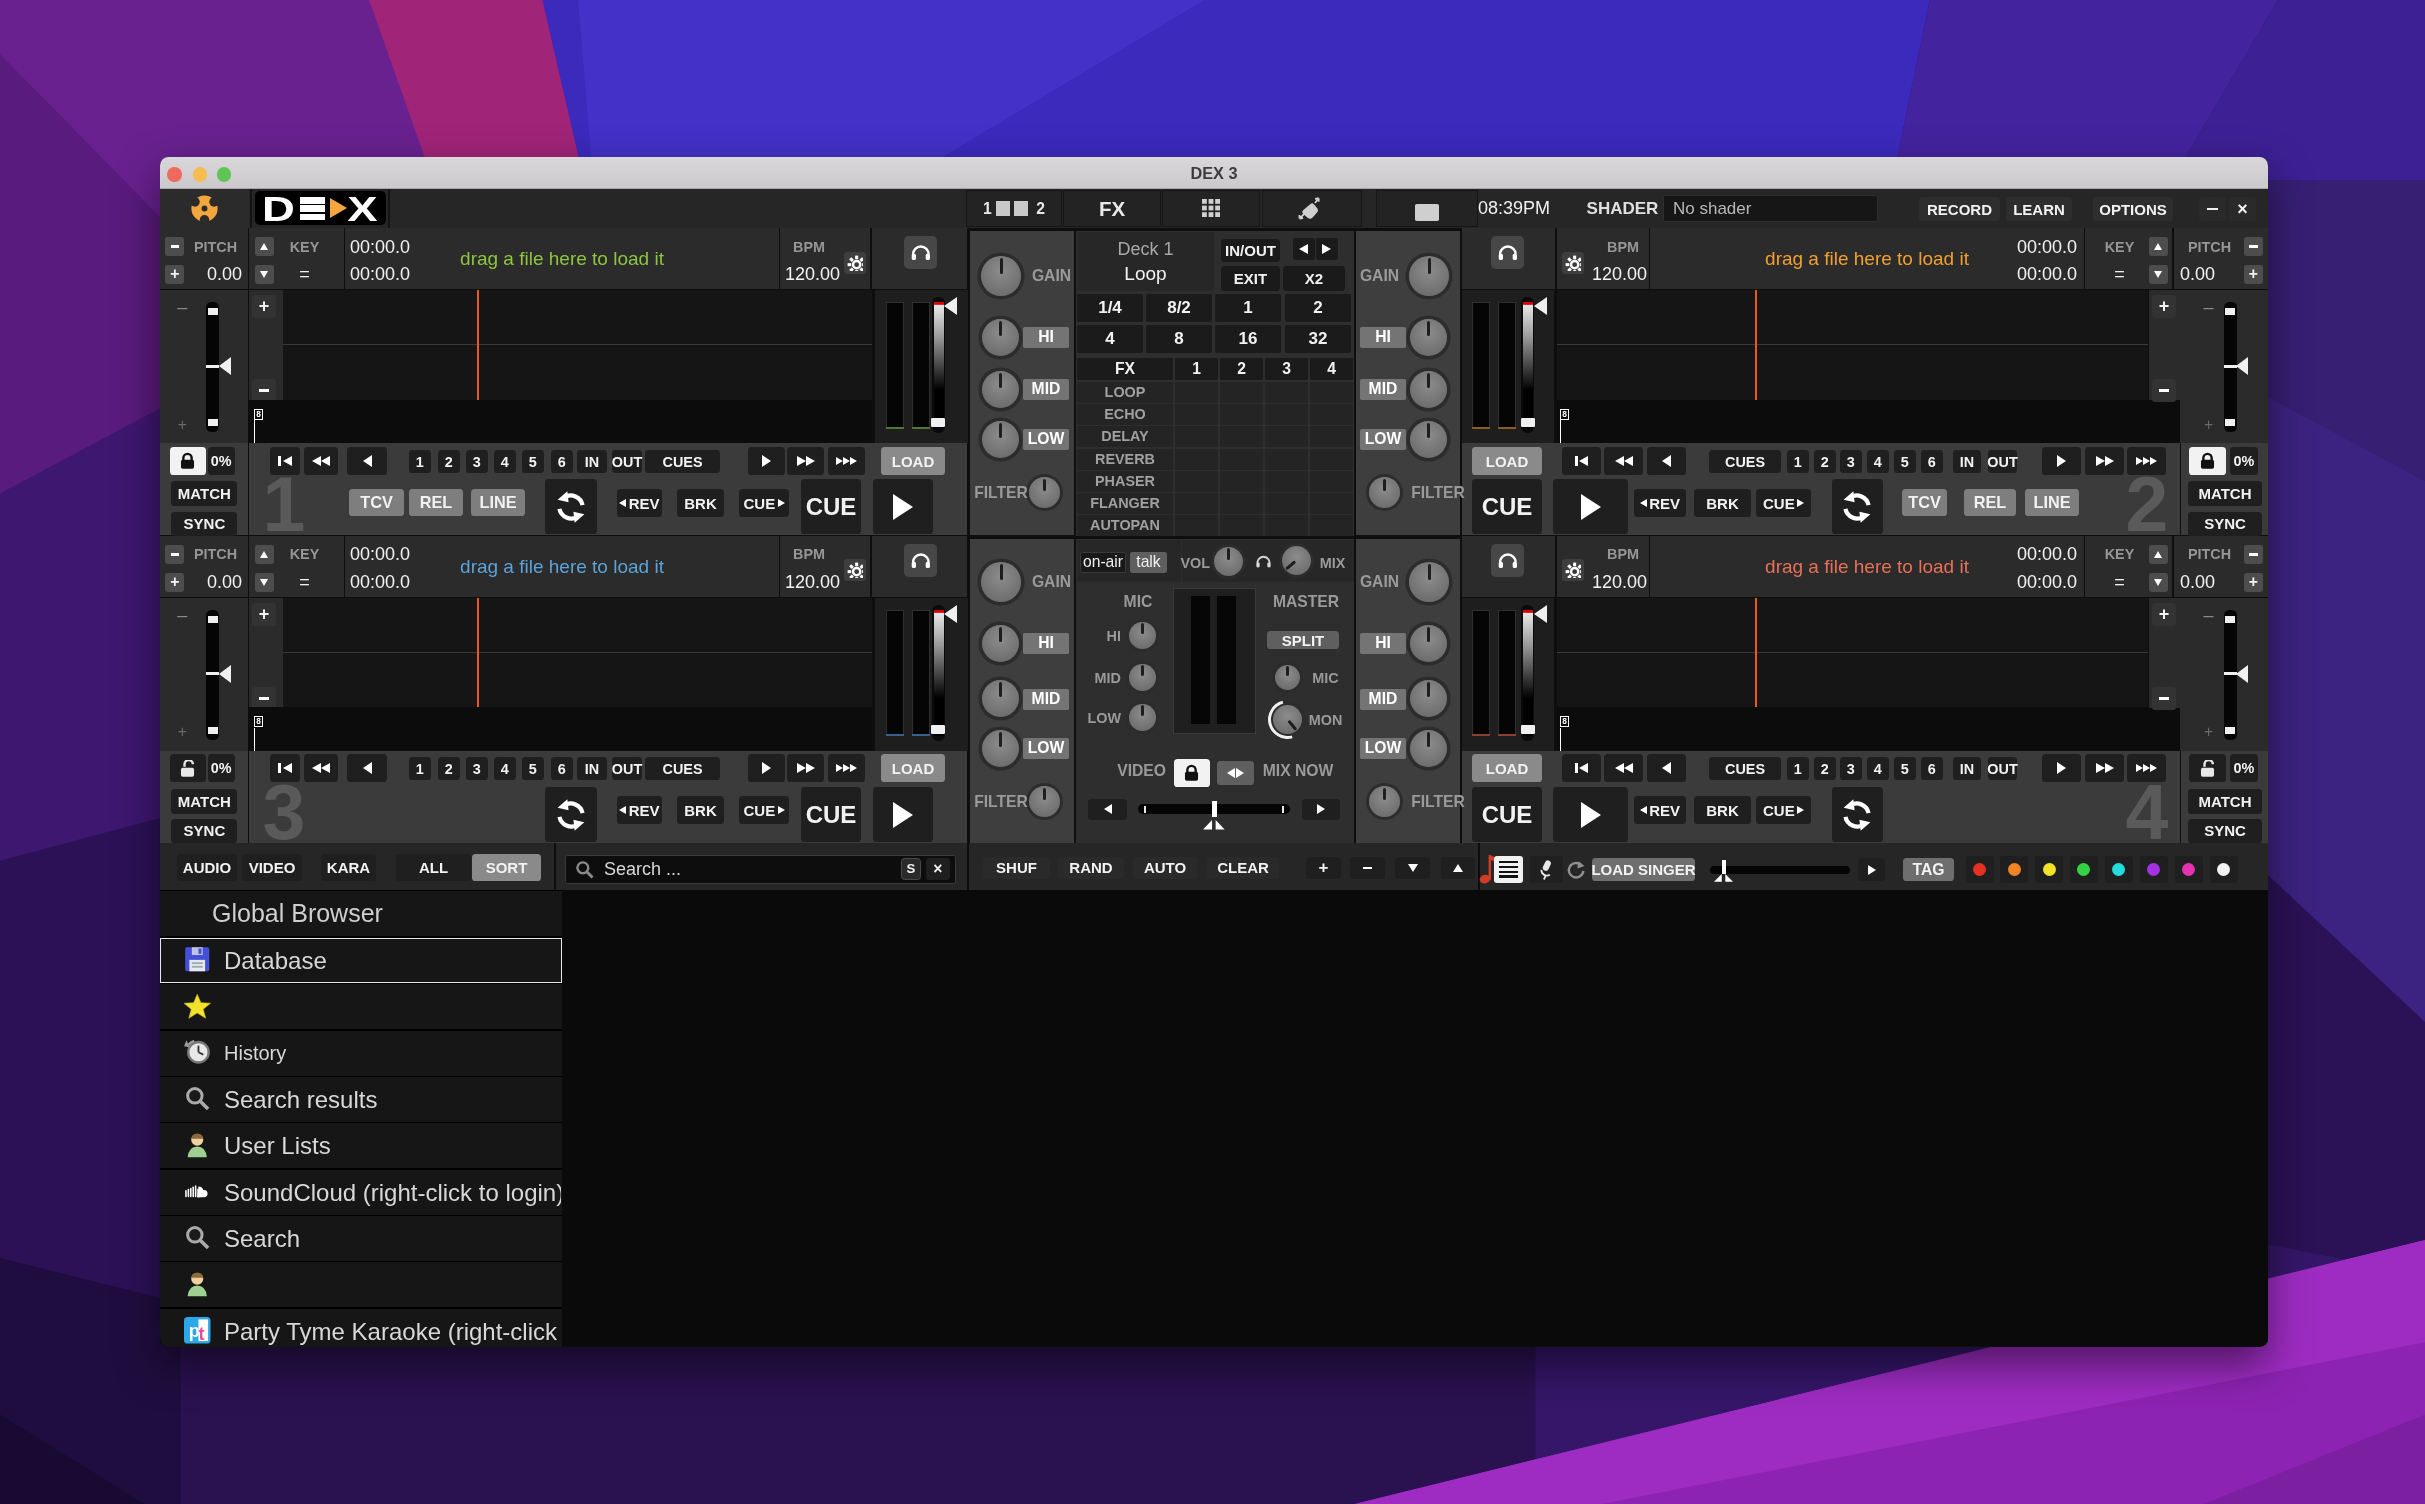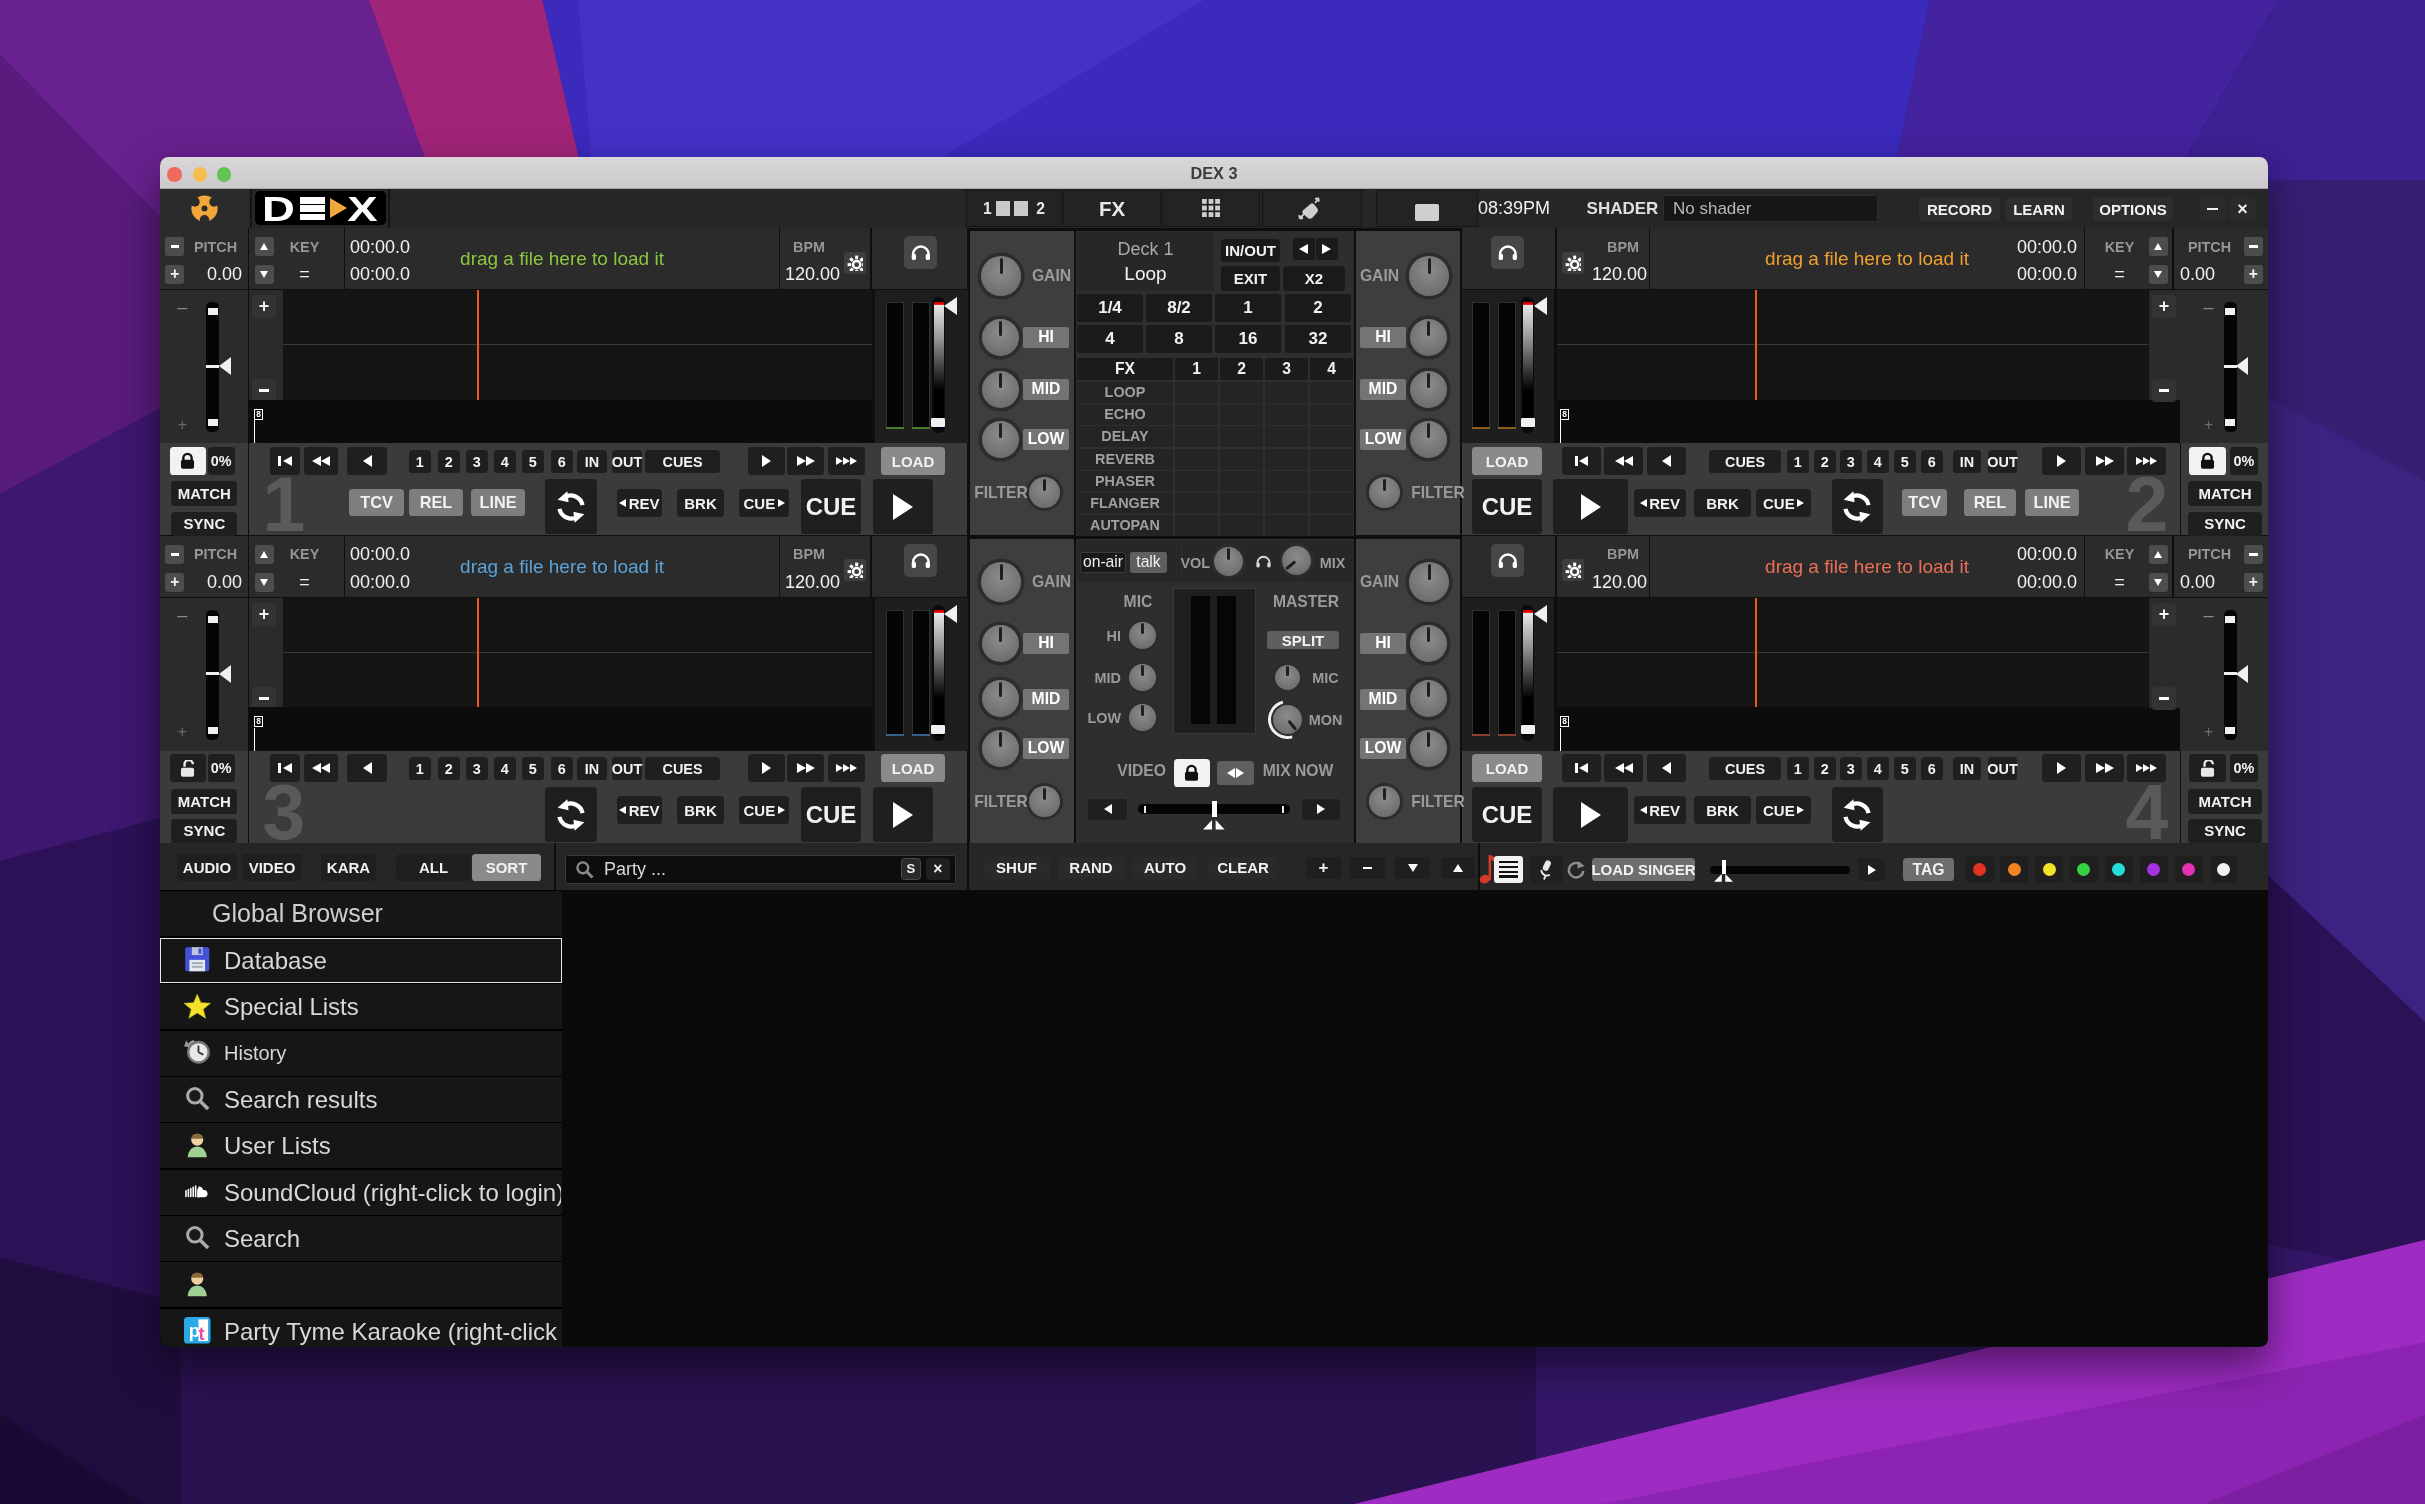--- a/index.html
+++ b/index.html
@@ -938,21 +938,21 @@
 <div class="b c" style="left:17px;top:697px;width:60px;height:27px;background:#1f1f1f;border-radius:3.6px;font-size:15px;color:#f2f2f2;font-weight:700;">AUDIO</div>
 <div class="b c" style="left:82px;top:697px;width:60px;height:27px;background:#1f1f1f;border-radius:3.6px;font-size:15px;color:#f2f2f2;font-weight:700;">VIDEO</div>
 <div class="b c" style="left:161px;top:697px;width:55px;height:27px;background:#1f1f1f;border-radius:3.6px;font-size:15px;color:#f2f2f2;font-weight:700;">KARA</div>
 <div class="b c" style="left:236px;top:697px;width:75px;height:27px;background:#1f1f1f;border-radius:3.6px;font-size:15px;color:#f2f2f2;font-weight:700;">ALL</div>
 <div class="b c" style="left:312px;top:697px;width:69px;height:27px;background:#8a8a8a;border-radius:3.6px;font-size:15px;color:#f2f2f2;font-weight:700;">SORT</div>
 <div class="b" style="left:405px;top:698px;width:391px;height:29px;background:#0d0d0d;border:0.6px solid #3a3a3a;border-radius:2.4px"></div>
 <div class="b" style="left:415px;top:703px;width:20.5px;height:20.5px;"><svg width="20.5" height="20.5" viewBox="0 0 34 34">
         <circle cx="13" cy="13" r="9" stroke="#8a8a8a" stroke-width="4" fill="none"></circle>
         <line x1="20" y1="20" x2="29" y2="29" stroke="#8a8a8a" stroke-width="5"></line>
       </svg></div>
-<div class="b c" style="left:444px;top:698px;width:120px;height:29px;font-size:18px;color:#d8d8d8;font-weight:400;justify-content:flex-start;">Party ...</div>
+<div class="b c" style="left:444px;top:698px;width:120px;height:29px;font-size:18px;color:#d8d8d8;font-weight:400;justify-content:flex-start;">Search ...</div>
 <div class="b c" style="left:741px;top:701px;width:20px;height:21.7px;background:#2a2a2a;border-radius:3.6px;font-size:13.2px;color:#f2f2f2;font-weight:700;border:0.6px solid #4a4a4a">S</div>
 <div class="b c" style="left:766px;top:701px;width:23.5px;height:21.7px;background:#1f1f1f;border-radius:3.6px;font-size:15.7px;color:#f2f2f2;font-weight:700;">×</div>
 <div class="b c" style="left:823px;top:700px;width:67px;height:21.7px;background:#2a2a2a;border-radius:3.6px;font-size:15px;color:#f2f2f2;font-weight:700;">SHUF</div>
 <div class="b c" style="left:898px;top:700px;width:66px;height:21.7px;background:#2a2a2a;border-radius:3.6px;font-size:15px;color:#f2f2f2;font-weight:700;">RAND</div>
 <div class="b c" style="left:973px;top:700px;width:64px;height:21.7px;background:#2a2a2a;border-radius:3.6px;font-size:15px;color:#f2f2f2;font-weight:700;">AUTO</div>
 <div class="b c" style="left:1047px;top:700px;width:72px;height:21.7px;background:#2a2a2a;border-radius:3.6px;font-size:15px;color:#f2f2f2;font-weight:700;">CLEAR</div>
 <div class="b c" style="left:1146px;top:700px;width:35px;height:21.7px;background:#1f1f1f;border-radius:3.6px;font-size:17px;color:#f2f2f2;font-weight:700;">+</div>
 <div class="b c" style="left:1190px;top:700px;width:35px;height:21.7px;background:#1f1f1f;border-radius:3.6px;font-size:17px;color:#f2f2f2;font-weight:700;">
       <i style="display:inline-block;width:9.6px;height:2.4px;background:#fff"></i>
     </div>
@@ -1022,21 +1022,20 @@
         <rect x="24" y="4" width="5" height="9" fill="#4450d8"></rect>
         <rect x="9" y="23" width="26" height="19" fill="#e8e8f0"></rect>
         <rect x="13" y="27" width="18" height="3" fill="#9aa"></rect>
         <rect x="13" y="33" width="18" height="3" fill="#9aa"></rect>
       </svg></div>
 <div class="b c" style="left:64px;top:781px;width:337px;height:45px;font-size:24px;color:#d8d8d8;font-weight:400;justify-content:flex-start;overflow:hidden">Database</div>
 <div class="b" style="left:0px;top:827px;width:402px;height:45px;background:#161616;overflow:hidden"></div>
 <div class="b" style="left:24px;top:836px;width:26.5px;height:26.5px;"><svg width="26.5" height="26.5" viewBox="0 0 44 44">
         <polygon points="22,2 28,16 44,17 32,27 36,42 22,33 8,42 12,27 0,17 16,16" fill="#f2e32a" stroke="#c8b820" stroke-width="1"></polygon>
       </svg></div>
-<div class="b c" style="left:64px;top:827px;width:337px;height:45px;font-size:24px;color:#d8d8d8;font-weight:400;justify-content:flex-start;overflow:hidden">Special Lists</div>
 <div class="b" style="left:0px;top:874px;width:402px;height:45px;background:#161616;overflow:hidden"></div>
 <div class="b" style="left:24px;top:882px;width:26.5px;height:26.5px;"><svg width="26.5" height="26.5" viewBox="0 0 44 44">
         <circle cx="24" cy="22" r="17" fill="#e8e8e8" stroke="#777" stroke-width="4"></circle>
         <line x1="24" y1="22" x2="24" y2="11" stroke="#333" stroke-width="3"></line>
         <line x1="24" y1="22" x2="32" y2="26" stroke="#333" stroke-width="3"></line>
         <path d="M7 10 a20 20 0 0 1 10 -7" stroke="#999" stroke-width="4" fill="none"></path>
         <polygon points="4,2 10,14 0,12" fill="#999"></polygon>
       </svg></div>
 <div class="b c" style="left:64px;top:874px;width:337px;height:45px;font-size:20px;color:#d8d8d8;font-weight:400;justify-content:flex-start;overflow:hidden">History</div>
 <div class="b" style="left:0px;top:920px;width:402px;height:45px;background:#161616;overflow:hidden"></div>

